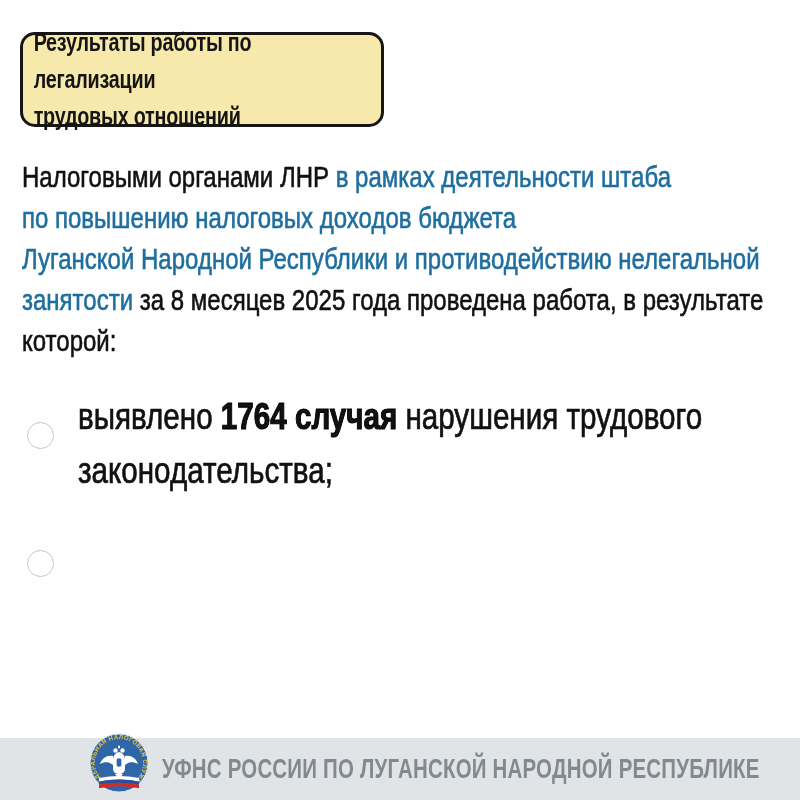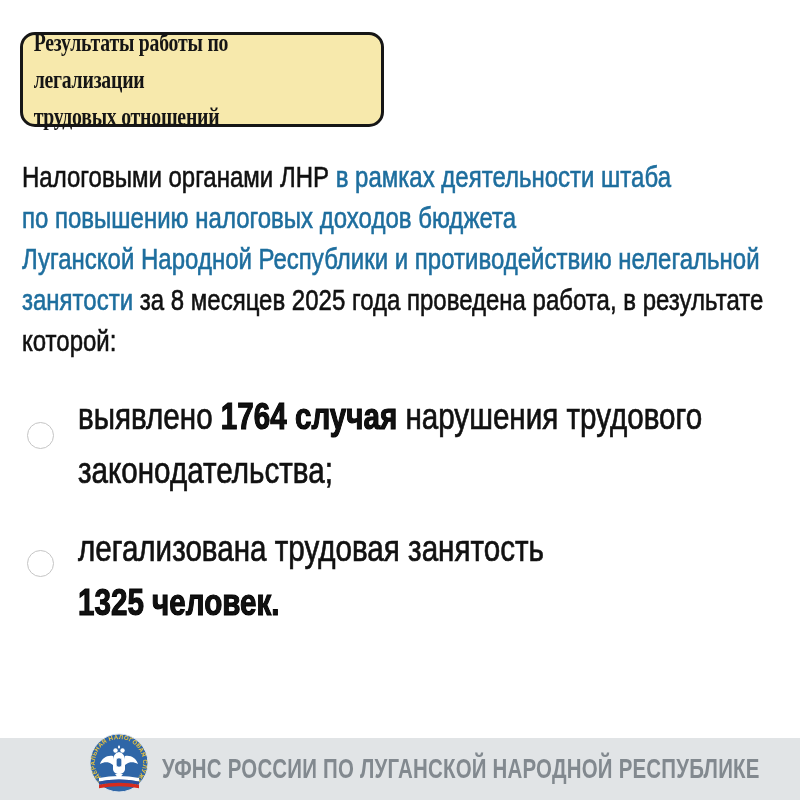--- a/index.html
+++ b/index.html
@@ -19,21 +19,20 @@
     position: absolute;
     left: 20px;
     top: 32px;
     width: 364px;
     height: 95px;
     background: #f7e9ac;
     border: 3px solid #161616;
     border-radius: 15px;
     display: flex;
     align-items: center;
-    font-family: Liberation Serif, serif;
   }
   .title-text {
     padding-left: 14px;
     font-size: 26px;
     font-weight: 700;
     line-height: 37px;
     letter-spacing: -0.3px;
     white-space: pre-line;
     transform: scaleX(0.76);
     transform-origin: 0 50%;
@@ -133,24 +132,20 @@
     <div class="pline black">которой:</div>
   </div>
 
   <div class="bullet-circle" style="left:27px; top:422px;"></div>
   <div class="bullet-text" style="top:390px;">
     <div class="bline"><span>выявлено</span> <span class="xb">1764 случая</span> <span>нарушения трудового</span></div>
     <div class="bline">законодательства;</div>
   </div>
 
   <div class="bullet-circle" style="left:27px; top:550px;"></div>
-  <div class="bullet-text" style="top:522px;">
-    <div class="bline">легализована трудовая занятость</div>
-    <div class="bline xb">1325 человек.</div>
-  </div>
 
   <div class="footer-bar"></div>
 
   <svg class="fns-logo" viewBox="0 0 60 60">
     <defs>
       <path id="ringPath" d="M 30 54 A 24 24 0 1 1 30.01 54"></path>
     </defs>
 
     <circle cx="30" cy="30" r="29" fill="#2F66A7" stroke="#dfe5ec" stroke-width="1"></circle>
 

